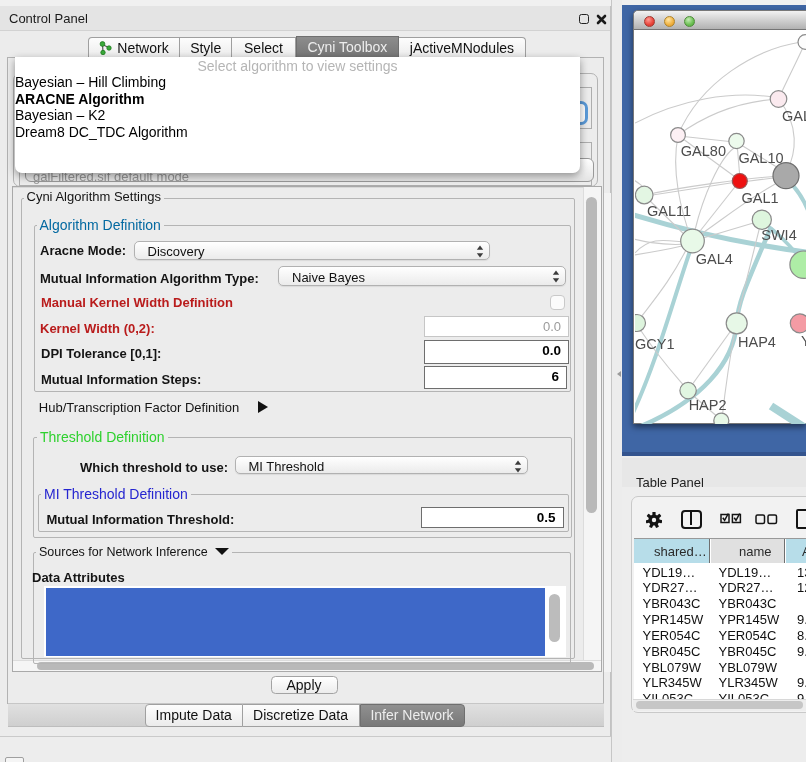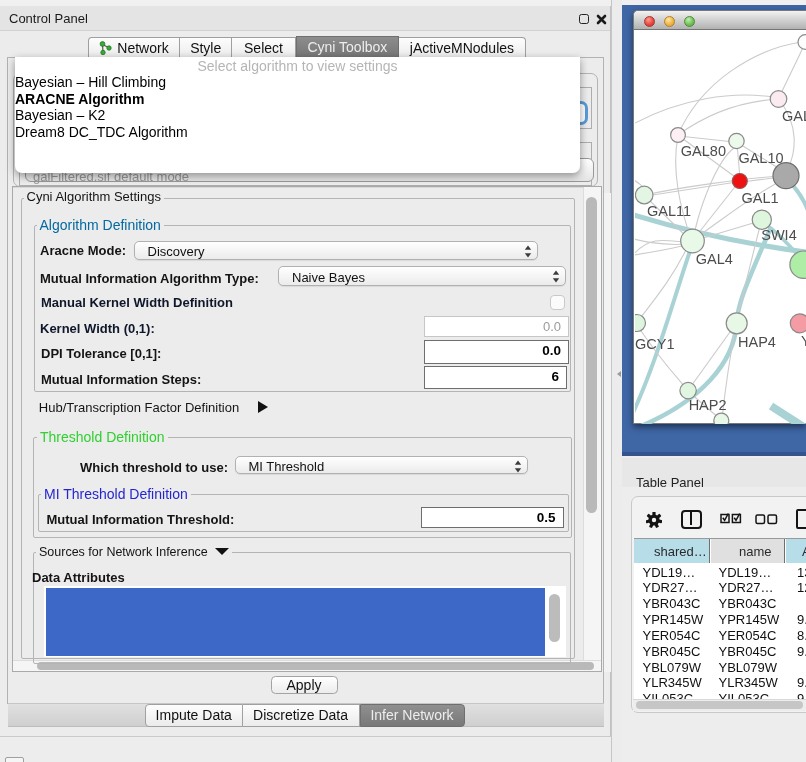--- a/index.html
+++ b/index.html
@@ -1,20 +1,20 @@
 <!DOCTYPE html>
 <html><head>
 <meta charset="utf-8">
 <style>
 * { margin:0; padding:0; box-sizing:border-box; }
 html,body { width:806px; height:762px; overflow:hidden; }
 body { font-family:"Liberation Sans", sans-serif; background:#ededed; position:relative; }
 .abs { position:absolute; }
 .lbl { font-size:13px; font-weight:bold; color:#141414; }
-.lbl.dis { color:#0f172a;text-align:center; }
+.lbl.dis { color:#b91c1c;text-align:center; }
 .combo { background:linear-gradient(#ffffff,#ebebeb); border:1px solid #b1b1b1; border-radius:5px; font-size:13px; color:#111; box-shadow:0 1px 1px rgba(0,0,0,0.08); }
 .combo span { position:absolute; left:13px; top:2.5px; }
 .field { background:#fff; border:1.5px solid #6e6e6e; font-size:13.5px; font-weight:bold; color:#000; text-align:right; padding-right:7px; line-height:20px; }
 .field.disf { border:1px solid #c6c6c6; color:#9b9b9b; font-weight:normal; font-size:13px; }
 .light { width:11px; height:11px; border-radius:50%; position:absolute; }
 .gtitle { font-size:13px; padding:0 3px; background:#ececec; position:absolute; }
 </style>
 </head>
 <body>
 
@@ -60,38 +60,38 @@
   <div class="abs" style="left:13px; top:654px; width:588px; height:11px; background:#f5f5f5; border-top:1px solid #dcdcdc;"></div>
   <div class="abs" style="left:37px; top:655.5px; width:557px; height:8px; background:#b9b9b9; border-radius:4px;"></div>
 
   <div class="abs" style="left:20.7px; top:192px; width:554.3px; height:461px; border:1px solid #b4b4b4; border-radius:2px;"></div>
   <div class="gtitle" style="left:23.5px; top:182.5px; font-size:13px; color:#141414;">Cyni Algorithm Settings</div>
 
   <div class="abs" style="left:33.7px; top:219px; width:536.9px; height:167px; border:1px solid #b4b4b4; border-radius:2px;"></div>
   <div class="gtitle" style="left:36.5px; top:210.5px; font-size:14px; color:#0369a1;">Algorithm Definition</div>
 
   <div class="abs lbl" style="left:40px; top:236.5px;">Aracne Mode:</div>
-  <div class="abs combo" style="left:133.5px; top:234.5px; width:404px; height:19.5px;">
+  <div class="abs combo" style="left:133.5px; top:234.5px; width:356px; height:19.5px;">
       <span>Discovery</span>
       <svg width="8" height="13" style="position:absolute; right:4.5px; top:3px;">
         <path d="M4 0.5 L7.2 4.8 L0.8 4.8 Z" fill="#3c3c3c"></path>
         <path d="M4 12.5 L7.2 8.2 L0.8 8.2 Z" fill="#3c3c3c"></path>
       </svg>
     </div>
   <div class="abs lbl" style="left:40px; top:264.5px;">Mutual Information Algorithm Type:</div>
   <div class="abs combo" style="left:278px; top:260px; width:287.5px; height:19.5px;">
       <span>Naive Bayes</span>
       <svg width="8" height="13" style="position:absolute; right:4.5px; top:3px;">
         <path d="M4 0.5 L7.2 4.8 L0.8 4.8 Z" fill="#3c3c3c"></path>
         <path d="M4 12.5 L7.2 8.2 L0.8 8.2 Z" fill="#3c3c3c"></path>
       </svg>
     </div>
   <div class="abs lbl dis" style="left:41px; top:289px;">Manual Kernel Width Definition</div>
   <div class="abs" style="left:550px; top:289px; width:14.5px; height:14.5px; border:1px solid #c9c9c9; border-radius:4px; background:#fbfbfb;"></div>
-  <div class="abs lbl dis" style="left:40px; top:315px;">Kernel Width (0,1):</div>
+  <div class="abs lbl dis" style="left:40px; top:315px;">Kernel Width (0,2):</div>
   <div class="abs field disf" style="left:424px; top:309.5px; width:145px; height:21.5px;">0.0</div>
   <div class="abs lbl" style="left:41px; top:340px;">DPI Tolerance [0,1]:</div>
   <div class="abs field" style="left:424px; top:334px; width:145px; height:23.5px;">0.0</div>
   <div class="abs lbl" style="left:41px; top:366px;">Mutual Information Steps:</div>
   <div class="abs field" style="left:424px; top:359.5px; width:143px; height:23.5px;">6</div>
 
   <div class="abs" style="left:38.8px; top:393.5px; font-size:13px; color:#141414;">Hub/Transcription Factor Definition</div>
   <div class="abs" style="left:257.5px; top:395px; width:0; height:0; border-left:10px solid #111; border-top:6px solid transparent; border-bottom:6px solid transparent;"></div>
 
   <div class="abs" style="left:33px; top:431px; width:538.5px; height:101px; border:1px solid #b4b4b4; border-radius:2px;"></div>

